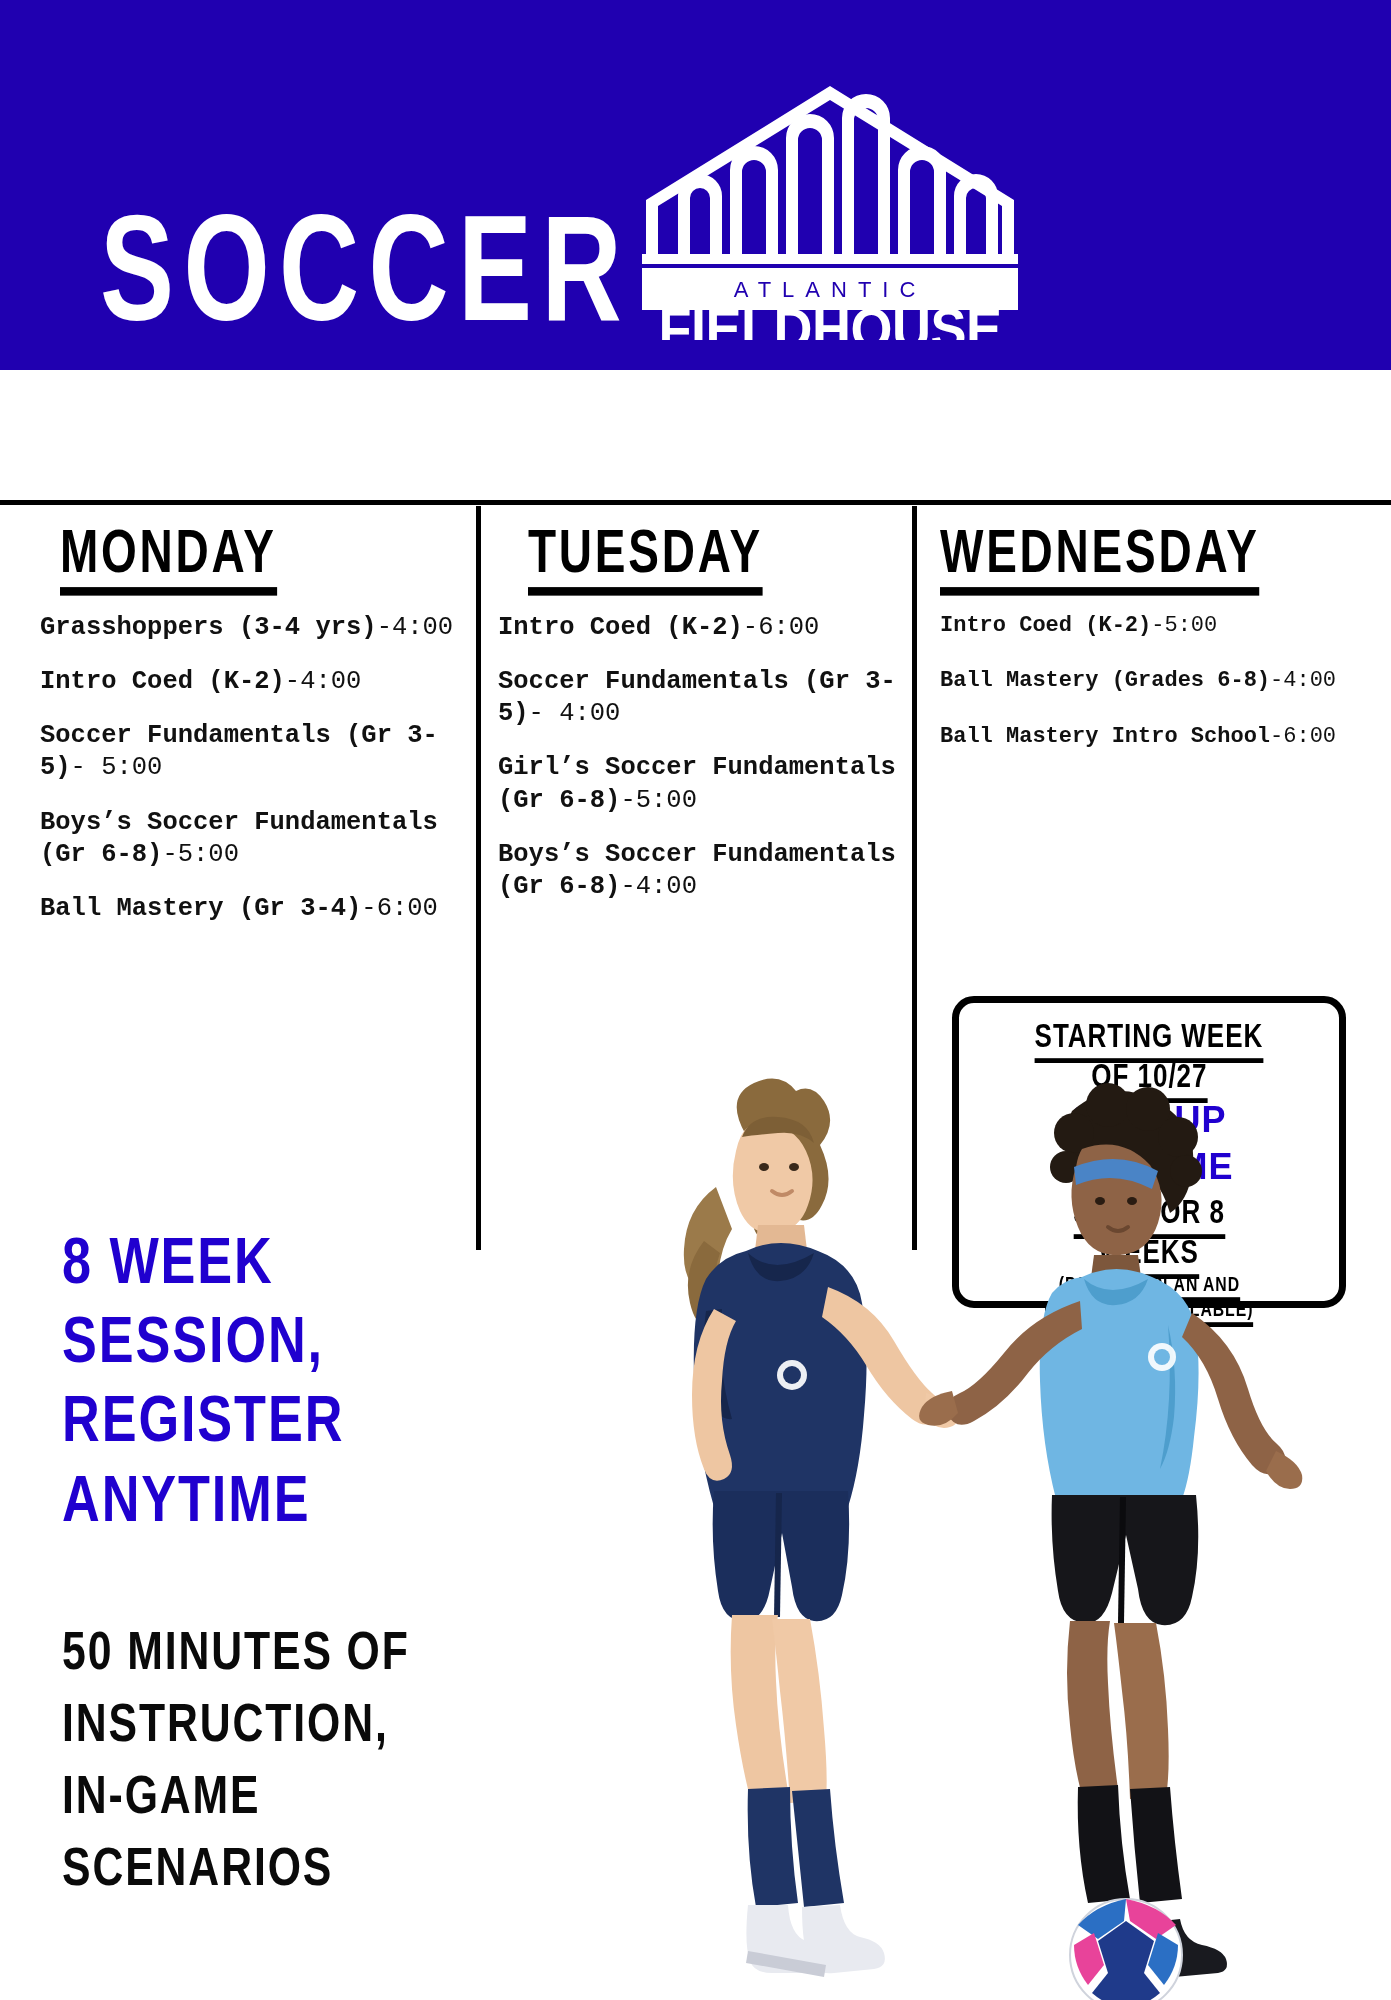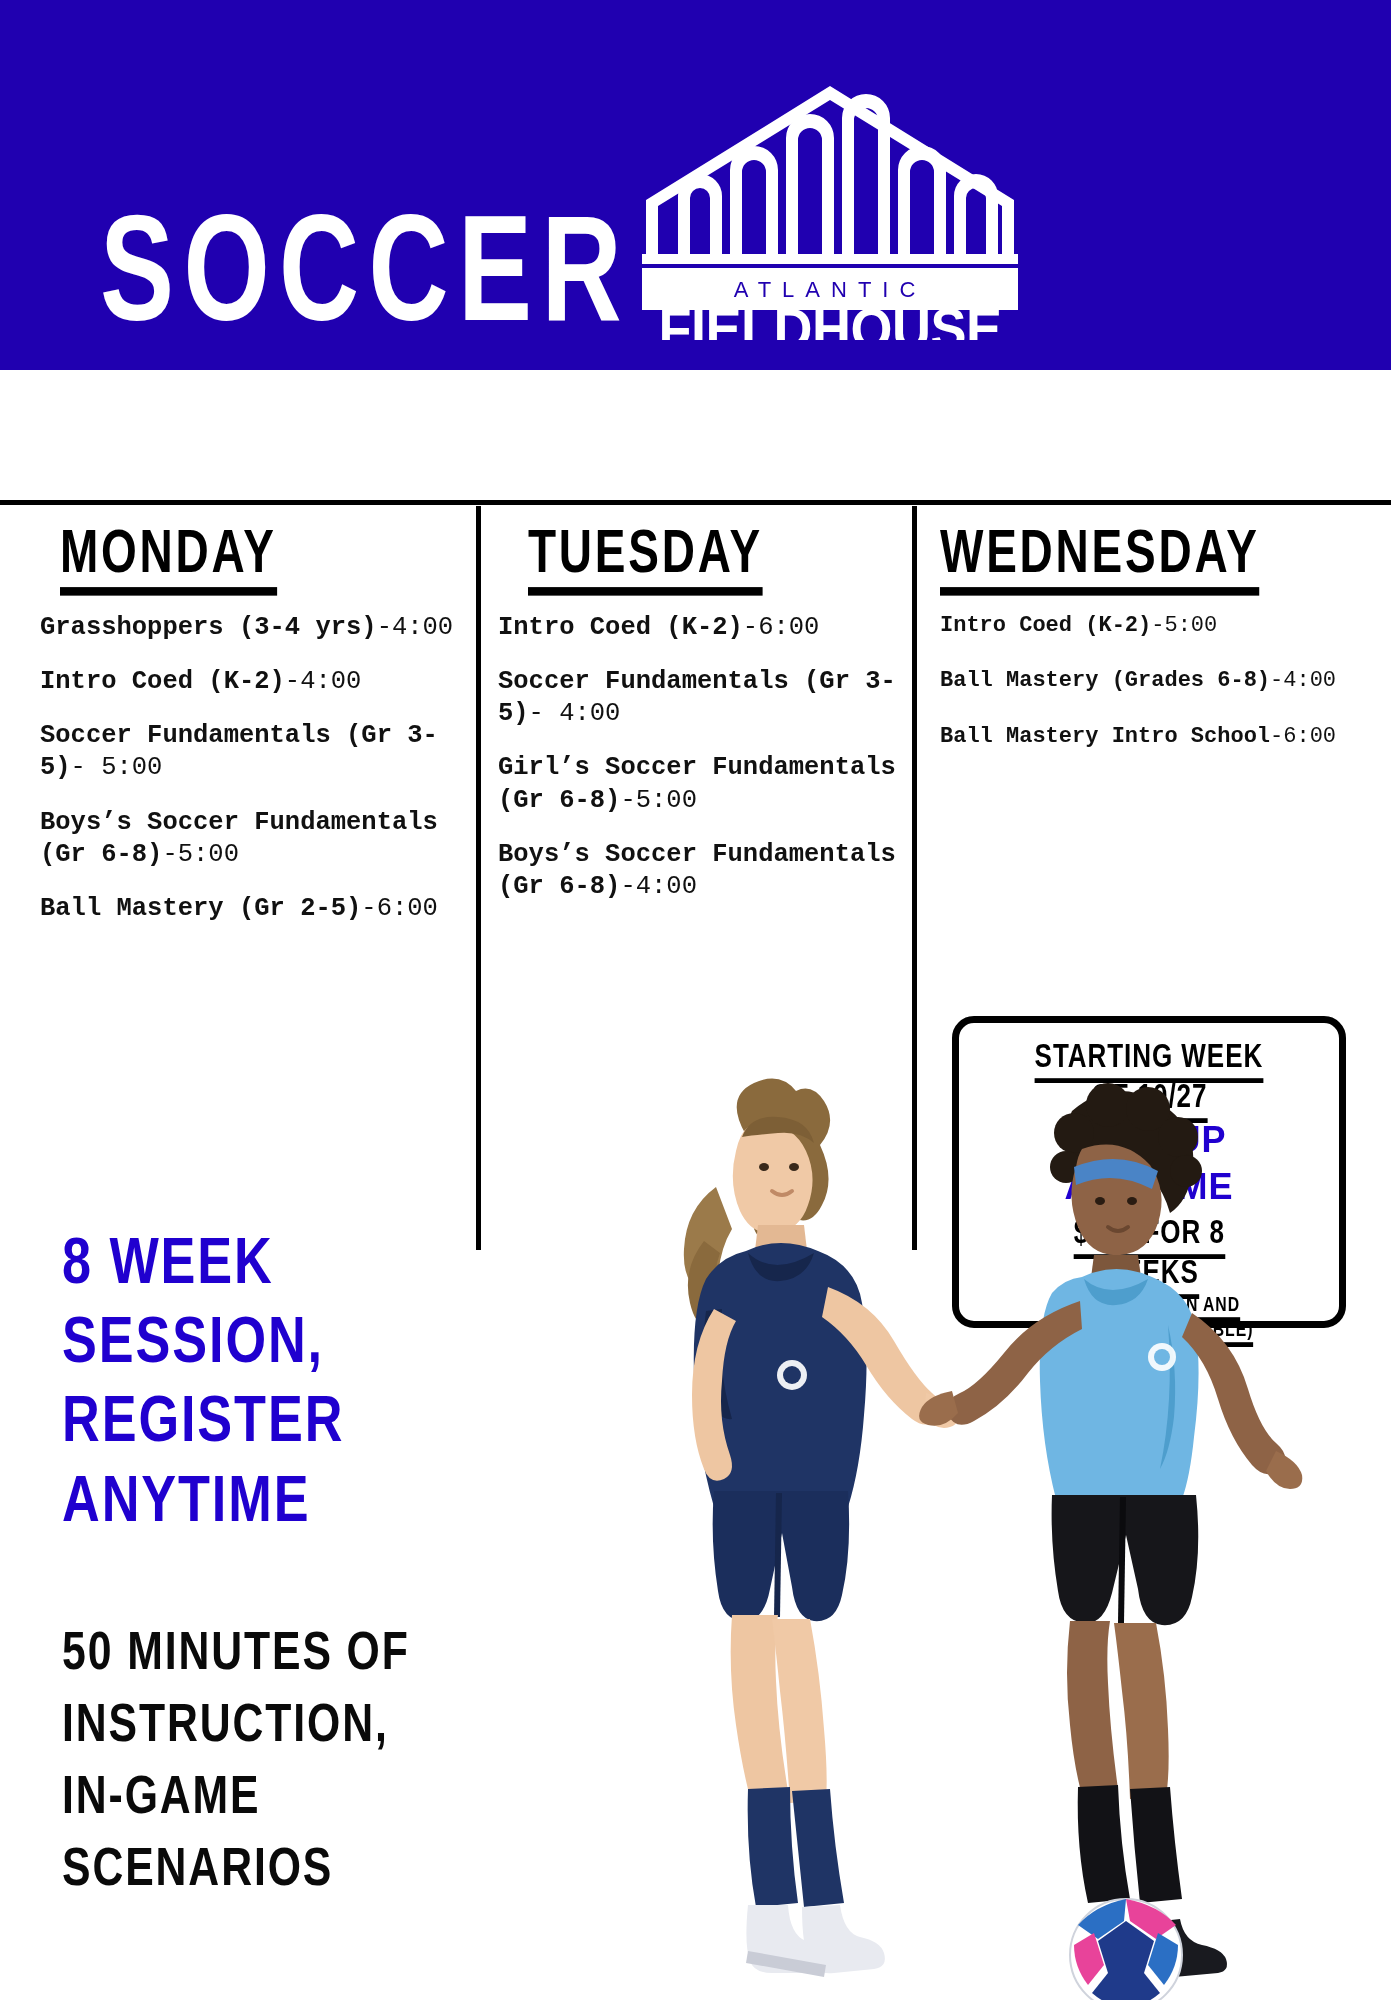--- a/index.html
+++ b/index.html
@@ -85,21 +85,20 @@
   .col-tue .class-list{padding-left:2px;}
   .col-wed .class-list{padding-left:2px;}
 
   
   .signup-box{
     position:absolute;left:952px;top:996px;width:394px;height:312px;
     border:7px solid #000;border-radius:22px;background:#fff;
     box-sizing:border-box;
     text-align:center;
     padding-top:12px;
-    margin-top:20px;
   }
   .su-line{
     font-family:"Liberation Sans", sans-serif;
     font-weight:bold;
     letter-spacing:1px;
     display:block;
   }
   .su-underline{
     display:inline-block;
     border-bottom:4px solid currentColor;
@@ -199,21 +198,21 @@
       <div class="class-item">
         <span class="cname">Intro Coed (K-2)</span><span class="ctime">-4:00</span>
       </div>
       <div class="class-item">
         <span class="cname">Soccer Fundamentals (Gr 3-5)</span><span class="ctime">- 5:00</span>
       </div>
       <div class="class-item">
         <span class="cname">Boys’s Soccer Fundamentals (Gr 6-8)</span><span class="ctime">-5:00</span>
       </div>
       <div class="class-item">
-        <span class="cname">Ball Mastery (Gr 2-5)</span><span class="ctime">-6:00</span>
+        <span class="cname">Ball Mastery (Gr 3-4)</span><span class="ctime">-6:00</span>
       </div>
     </div>
   </div>
 
   <div class="col col-tue">
     <div class="day-head-wrap tue-head-wrap">
       <span class="day-head">TUESDAY</span>
     </div>
     <div class="class-list">
       <div class="class-item">

